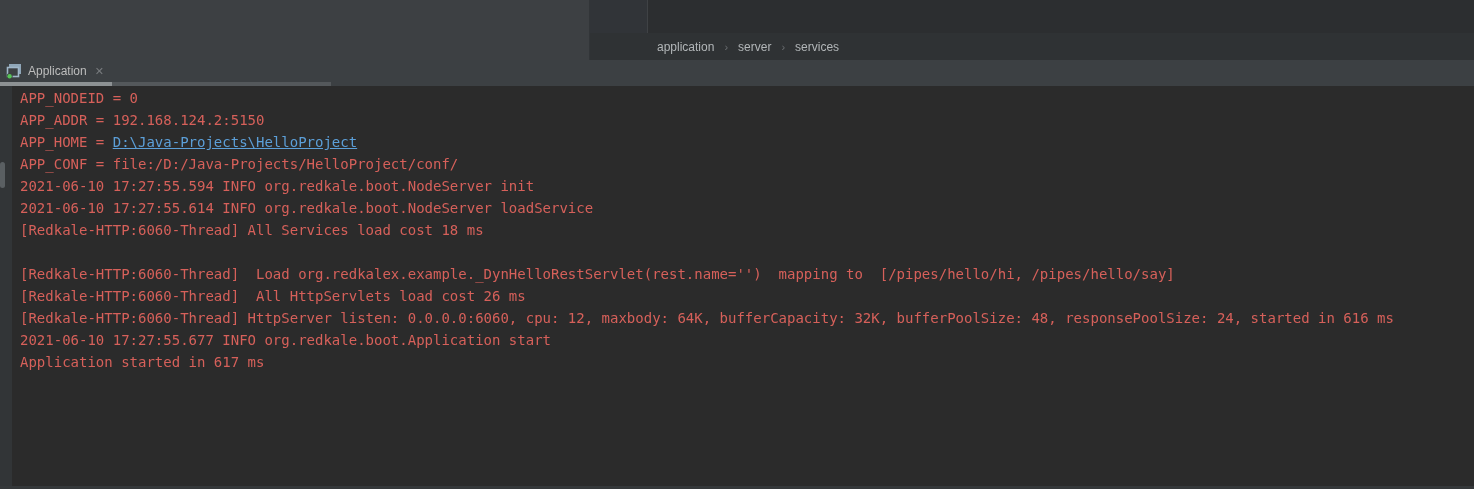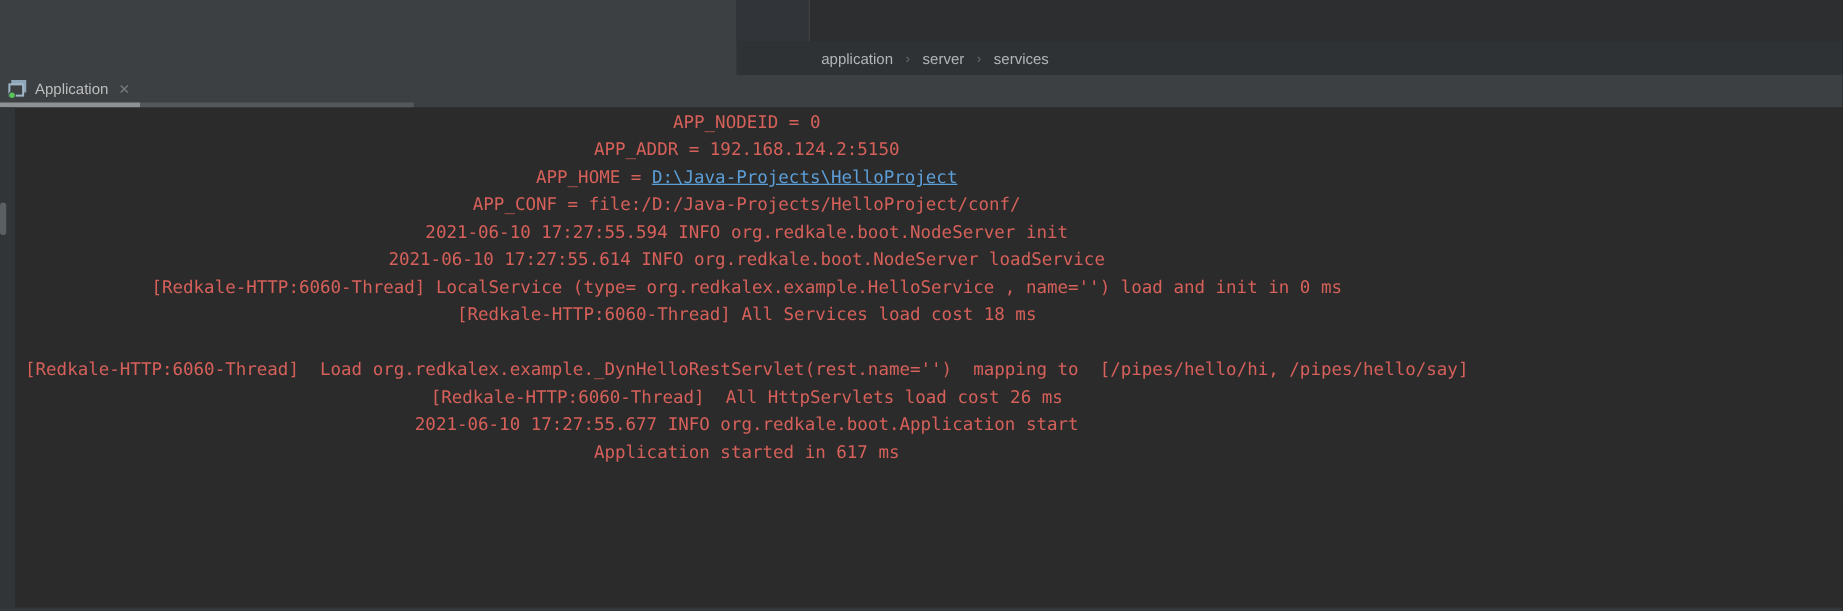--- a/index.html
+++ b/index.html
@@ -22,21 +22,21 @@
   .tab-underline-rest{position:absolute;left:112px;top:82px;width:219px;height:4px;background:#54585b;}
   .run-icon{width:16px;height:16px;position:relative;display:inline-block;}
   
   .console{position:absolute;left:0;top:86px;width:1474px;height:403px;background:#2b2b2b;}
   .console-gutter{position:absolute;left:0;top:86px;width:12px;height:403px;background:#323537;}
   .gutter-thumb{position:absolute;left:0;top:162px;width:5px;height:26px;background:#5a5f62;border-radius:3px;}
   .bottom-strip{position:absolute;left:0;top:486px;width:1474px;height:3px;background:#35383a;}
   .console-lines{position:absolute;left:20px;top:87px;}
   .console-line{white-space:pre;height:22px;line-height:22px;
                 font-family:"DejaVu Sans Mono","Liberation Mono",monospace;
-                font-size:14px;color:#d6605a;text-align:center;}
+                font-size:14px;color:#d6605a;}
   .console-link{color:#5c9fd8;text-decoration:underline;cursor:pointer;}
 </style>
 </head>
 <body>
 
 <div class="left-panel"></div>
 <div class="editor-gutter-top"></div>
 <div class="editor-top"></div>
 
 <div class="breadcrumb-bar" id="breadcrumbs">
@@ -66,21 +66,21 @@
 <div class="console"></div>
 <div class="console-gutter"></div>
 <div class="gutter-thumb"></div>
 <div class="console-lines" id="console-lines">
     <div class="console-line">APP_NODEID = 0</div>
     <div class="console-line">APP_ADDR = 192.168.124.2:5150</div>
     <div class="console-line"><span>APP_HOME = </span><span class="console-link">D:\Java-Projects\HelloProject</span></div>
     <div class="console-line">APP_CONF = file:/D:/Java-Projects/HelloProject/conf/</div>
     <div class="console-line">2021-06-10 17:27:55.594 INFO org.redkale.boot.NodeServer init</div>
     <div class="console-line">2021-06-10 17:27:55.614 INFO org.redkale.boot.NodeServer loadService</div>
-    <div class="console-line">[Redkale-HTTP:6060-Thread] LocalService (type= org.redkalex.example.HelloService , name='') load and init in 0 ms</div>
     <div class="console-line">[Redkale-HTTP:6060-Thread] All Services load cost 18 ms</div>
     <div class="console-line"></div>
     <div class="console-line">[Redkale-HTTP:6060-Thread]  Load org.redkalex.example._DynHelloRestServlet(rest.name='')  mapping to  [/pipes/hello/hi, /pipes/hello/say]</div>
     <div class="console-line">[Redkale-HTTP:6060-Thread]  All HttpServlets load cost 26 ms</div>
+    <div class="console-line">[Redkale-HTTP:6060-Thread] HttpServer listen: 0.0.0.0:6060, cpu: 12, maxbody: 64K, bufferCapacity: 32K, bufferPoolSize: 48, responsePoolSize: 24, started in 616 ms</div>
     <div class="console-line">2021-06-10 17:27:55.677 INFO org.redkale.boot.Application start</div>
     <div class="console-line">Application started in 617 ms</div>
   </div>
 <div class="bottom-strip"></div>
 
 </body></html>

